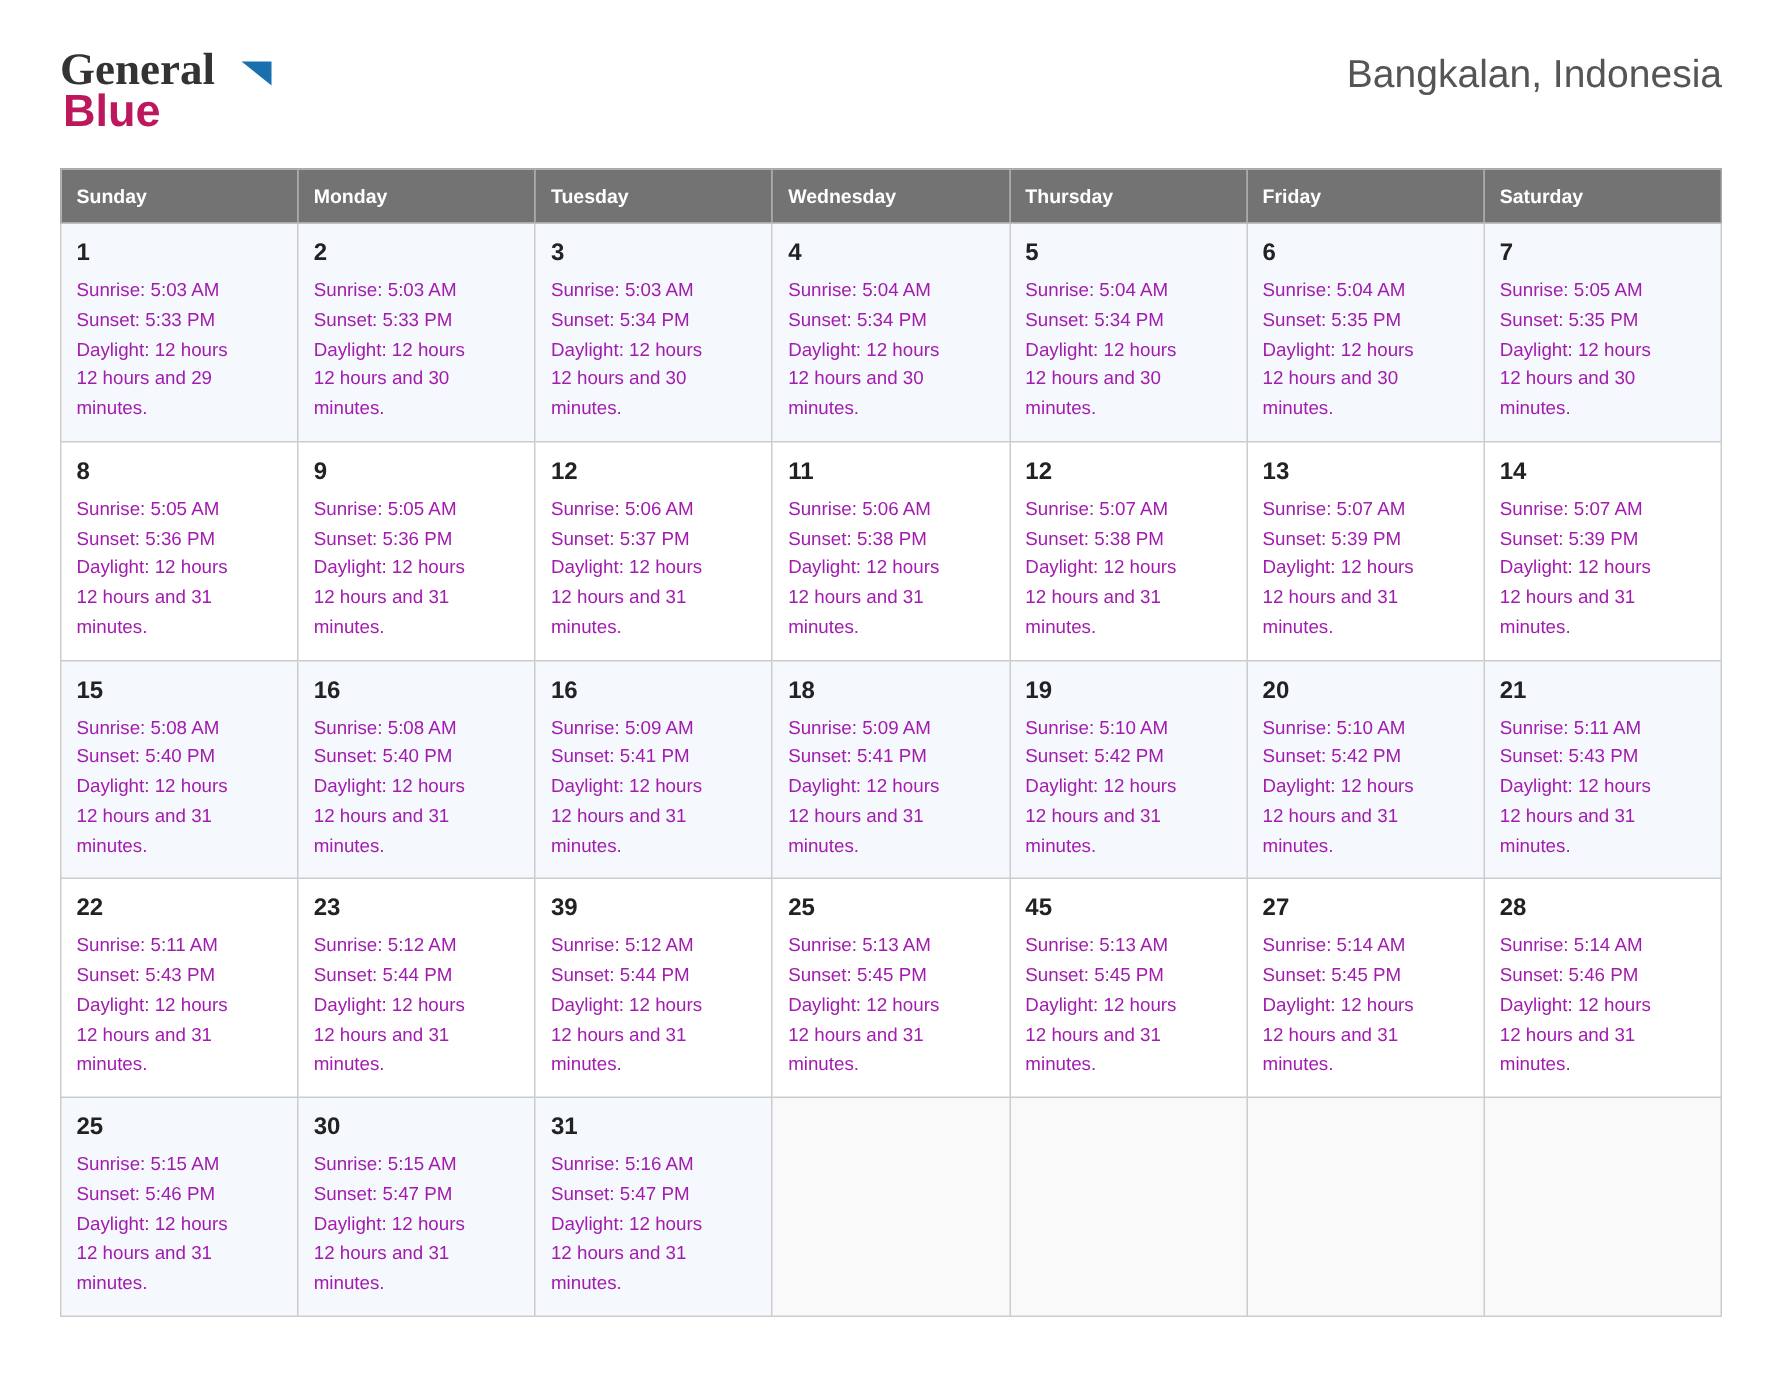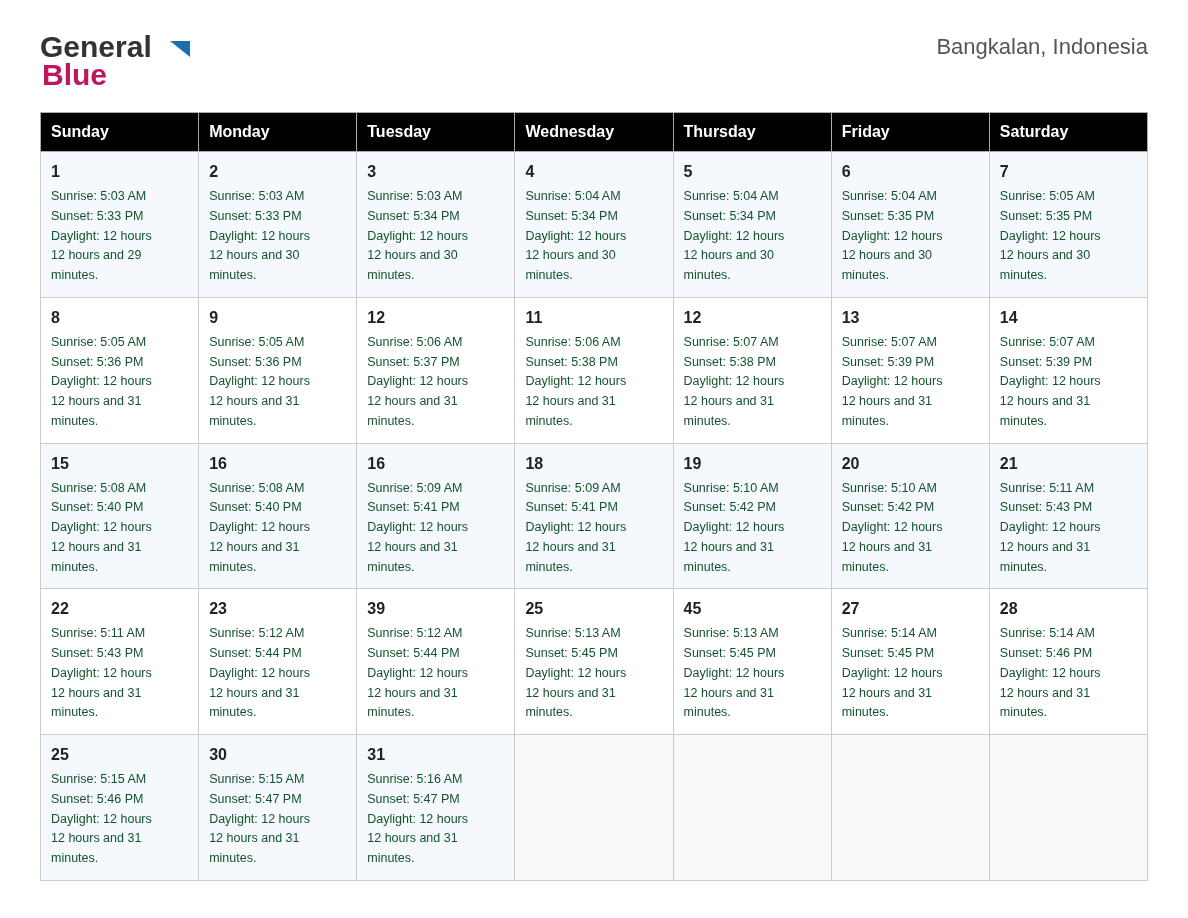--- a/index.html
+++ b/index.html
@@ -13,44 +13,45 @@
     .header {
       display: flex;
       justify-content: space-between;
       align-items: flex-start;
       margin-bottom: 20px;
     }
     .logo-line {
       display: flex;
       align-items: center;
       gap: 12px;
+      font-family: Liberation Serif, serif;
     }
     .title-area {
       text-align: right;
     }
     .month-title {
       font-size: 52px;
       font-weight: bold;
       color: #222;
       line-height: 1.1;
     }
     .location {
-      font-size: 22px;
+      font-size: 26px;
       color: #555;
       margin-top: 4px;
     }
     .calendar {
       width: 100%;
       border-collapse: collapse;
       table-layout: fixed;
     }
     .calendar thead tr th {
-      background: #000000;
+      background: #737373;
       color: #fff;
-      font-size: 16px;
+      font-size: 13px;
       font-weight: bold;
       padding: 10px 10px;
       text-align: left;
       border: 1px solid #aaa;
     }
     .calendar tbody tr td {
       vertical-align: top;
       padding: 8px 10px 12px 10px;
       border: 1px solid #ccc;
       font-size: 13px;
@@ -66,21 +67,21 @@
       background: #fff;
     }
     .day-number {
       font-size: 16px;
       font-weight: bold;
       display: block;
       margin-bottom: 2px;
     }
     .day-info {
       font-size: 12.5px;
-      color: #14532d;
+      color: #a21caf;
       line-height: 1.5;
     }
     .empty-cell {
       background: #f9f9f9 !important;
     }
     
     .logo-container {
       display: flex;
       flex-direction: column;
       align-items: flex-start;

